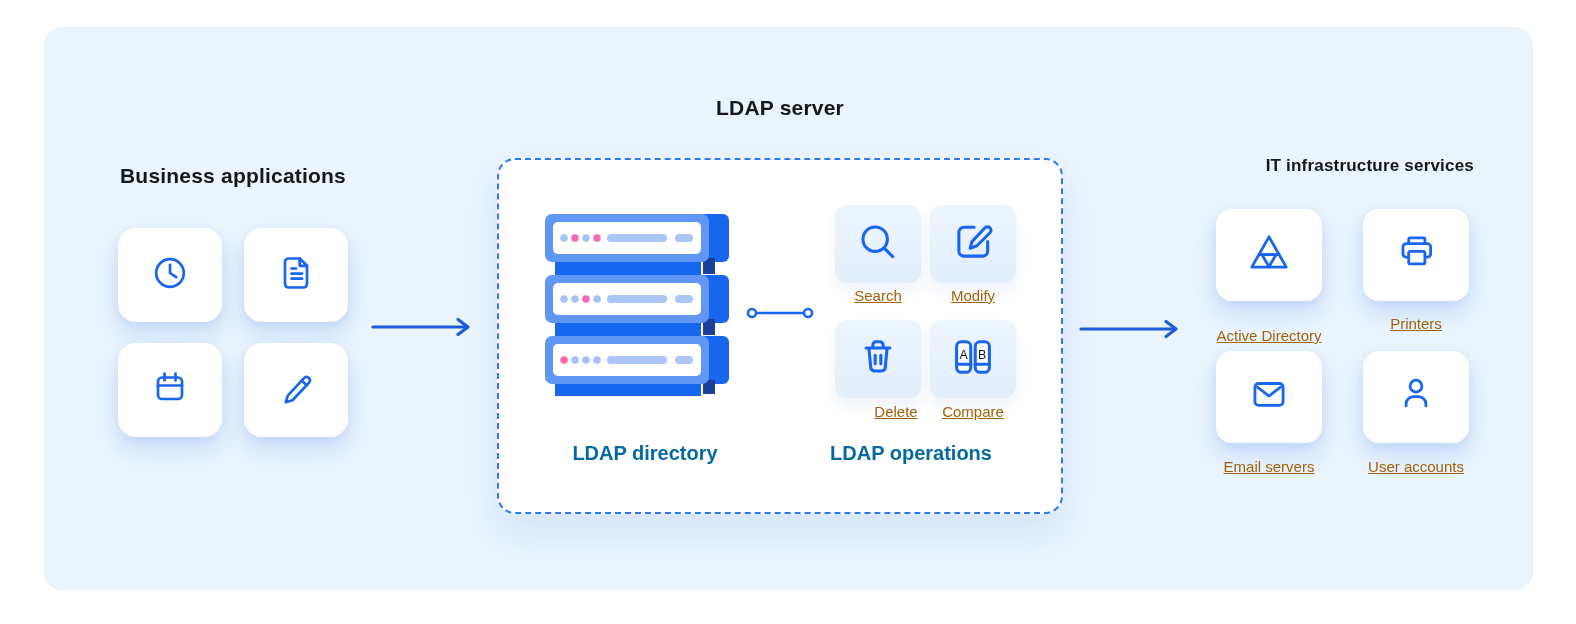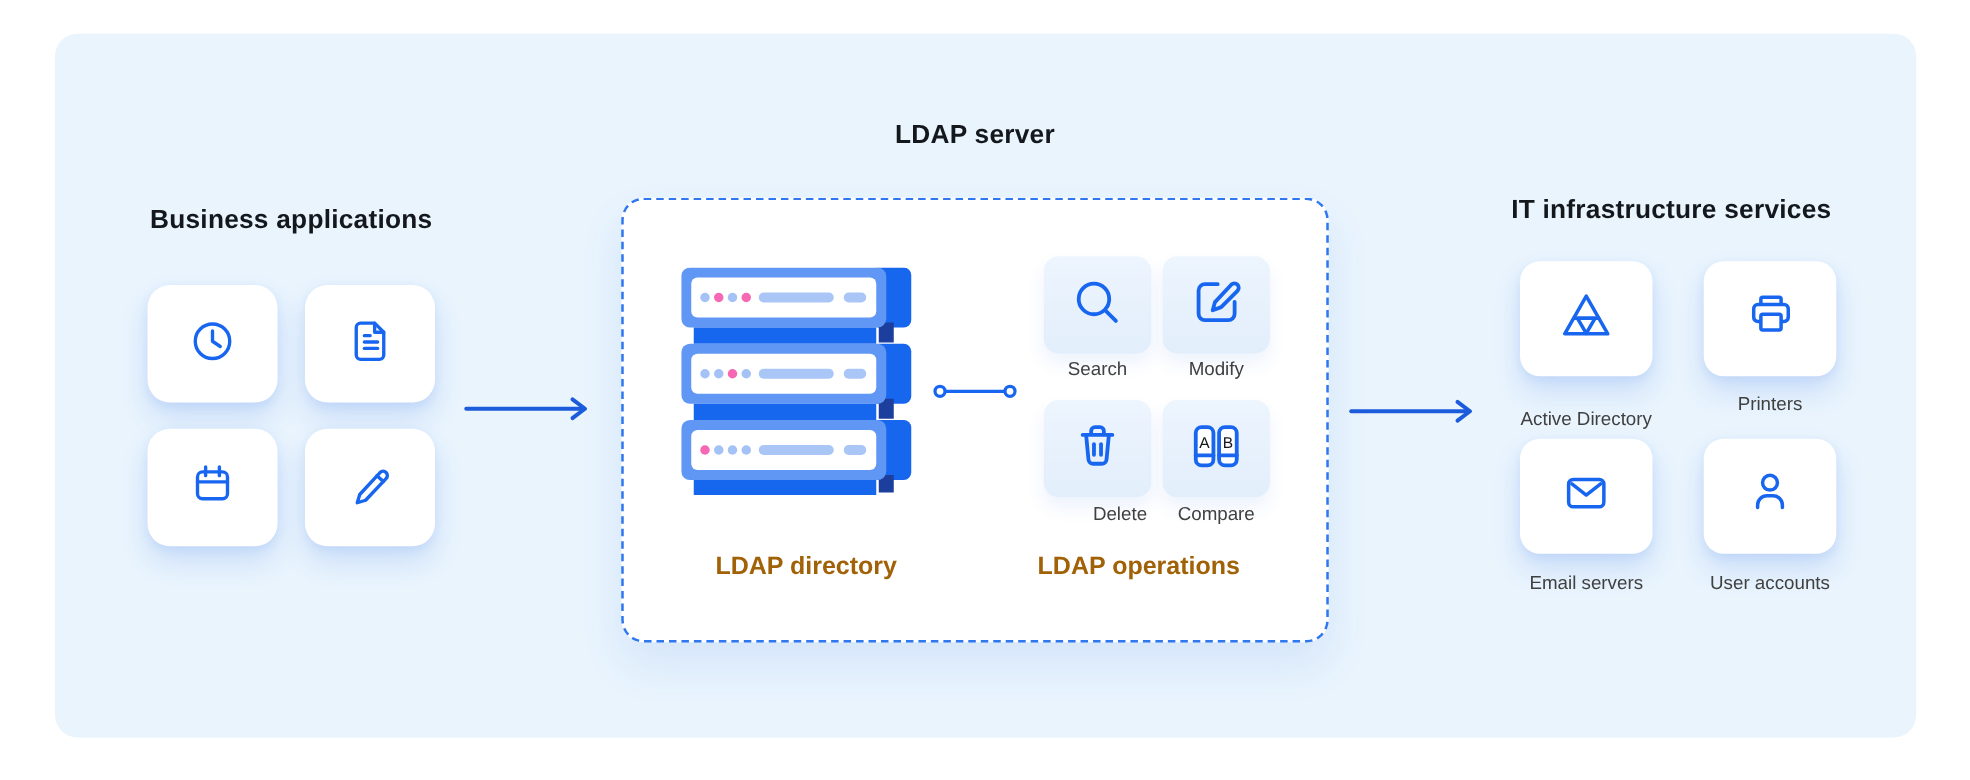--- a/index.html
+++ b/index.html
@@ -4,22 +4,22 @@
 <style>
   * { margin:0; padding:0; box-sizing:border-box; }
   html,body { width:1576px; height:624px; background:#ffffff;
               font-family:"Liberation Sans", sans-serif; position:relative; overflow:hidden; }
   .abs { position:absolute; }
 
   .panel { left:44px; top:27px; width:1489px; height:563px;
            background:#E9F4FD; border-radius:18px; }
 
   .section-title { font-size:21px; font-weight:700; color:#14171C; letter-spacing:.2px; white-space:nowrap; }
-  .sub-title { font-size:20px; font-weight:700; color:#a16207; text-align:center; white-space:nowrap; }
-  .small-label { font-size:15px; color:#404040; text-align:center; white-space:nowrap; }
+  .sub-title { font-size:20px; font-weight:700; color:#0369a1; text-align:center; white-space:nowrap; }
+  .small-label { font-size:15px; color:#a16207; text-align:center; white-space:nowrap;text-decoration:underline; }
 
   .card { background:#ffffff; border-radius:18px; display:flex; align-items:center; justify-content:center;
           box-shadow:0 12px 22px rgba(35,105,230,.16), 0 3px 8px rgba(35,105,230,.08); }
 
   .grid-left { left:118px; top:228px; display:grid;
                grid-template-columns:104px 104px; grid-auto-rows:94px; gap:21px 22px; }
 
   .dashed-box { left:497px; top:158px; width:566px; height:356px; background:#ffffff;
                 border:2px dashed #2E77F0; border-radius:18px;
                 box-shadow:0 18px 34px rgba(35,105,230,.10); }
@@ -198,21 +198,21 @@
 
 <div class="abs sub-title" style="left:781px; top:442px; width:260px;">LDAP operations</div>
 
 <span class="abs" style="left:1078px; top:316px;">
   <svg class="arrow-svg" width="104" height="26" viewBox="0 0 104 26">
     <path d="M3 13 H97"></path>
     <path d="M88 5.5 L98 13 L88 20.5"></path>
   </svg>
 </span>
 
-<div class="abs section-title" style="left:1200px; top:156px; width:274px; text-align:center; font-size:21px;">IT infrastructure services</div>
+<div class="abs section-title" style="left:1200px; top:156px; width:274px; text-align:right; font-size:17px;">IT infrastructure services</div>
 
 <div class="abs card" style="left:1216px; top:209px; width:106px; height:92px; border-radius:16px;">
   <span>
     <svg class="ic ic-lg" style="width:48px;height:48px;" viewBox="0 0 46 46">
       <path d="M23 7.5 L39.5 36.5 H6.5 Z"></path>
       <path d="M13.5 24.5 H32.5"></path>
       <path d="M16.2 24.5 L29.8 24.5 L23 36.2 Z"></path>
     </svg>
   </span>
 </div>

